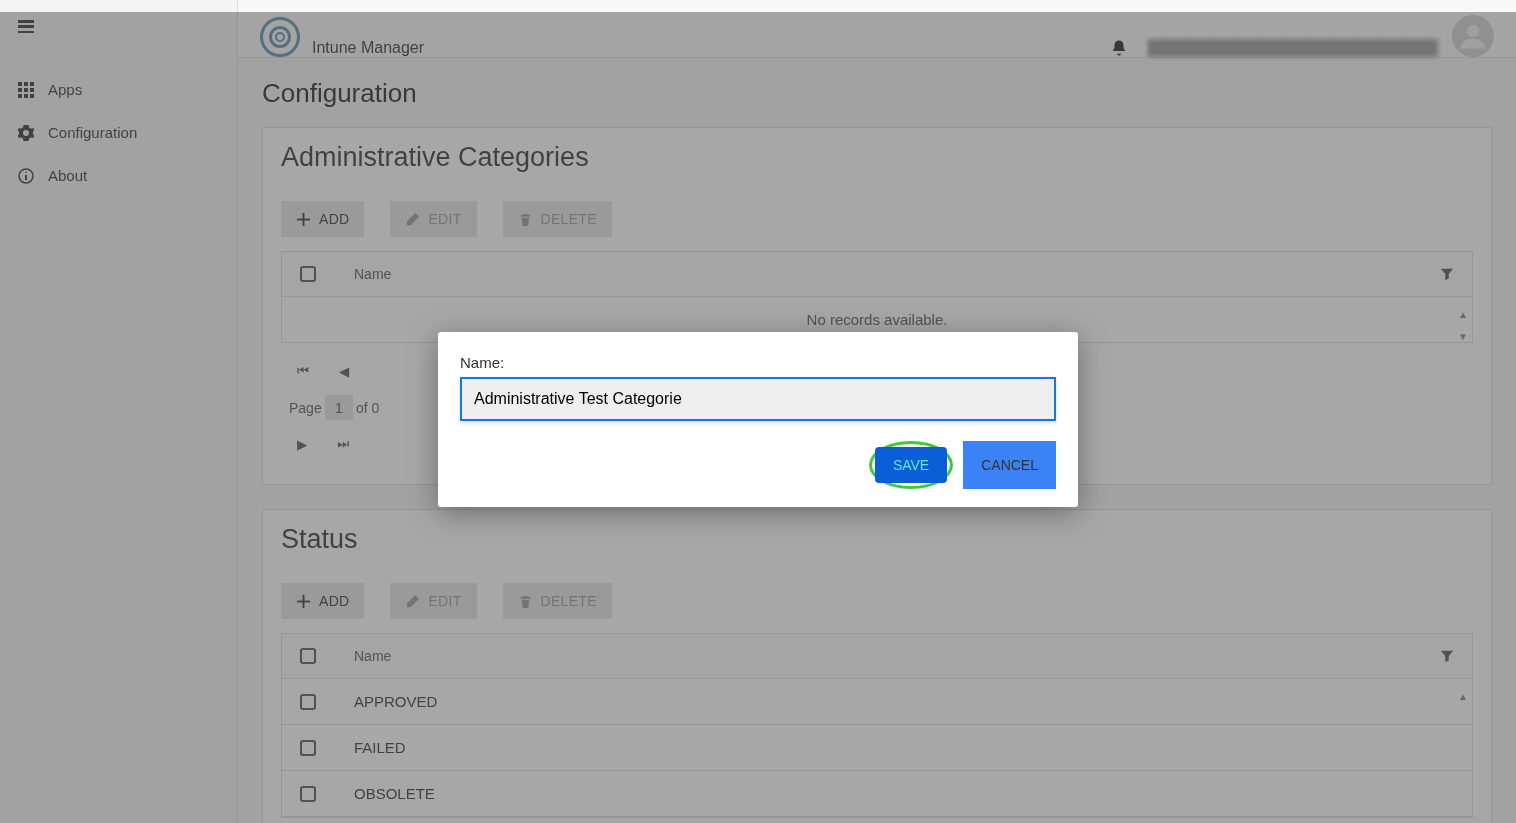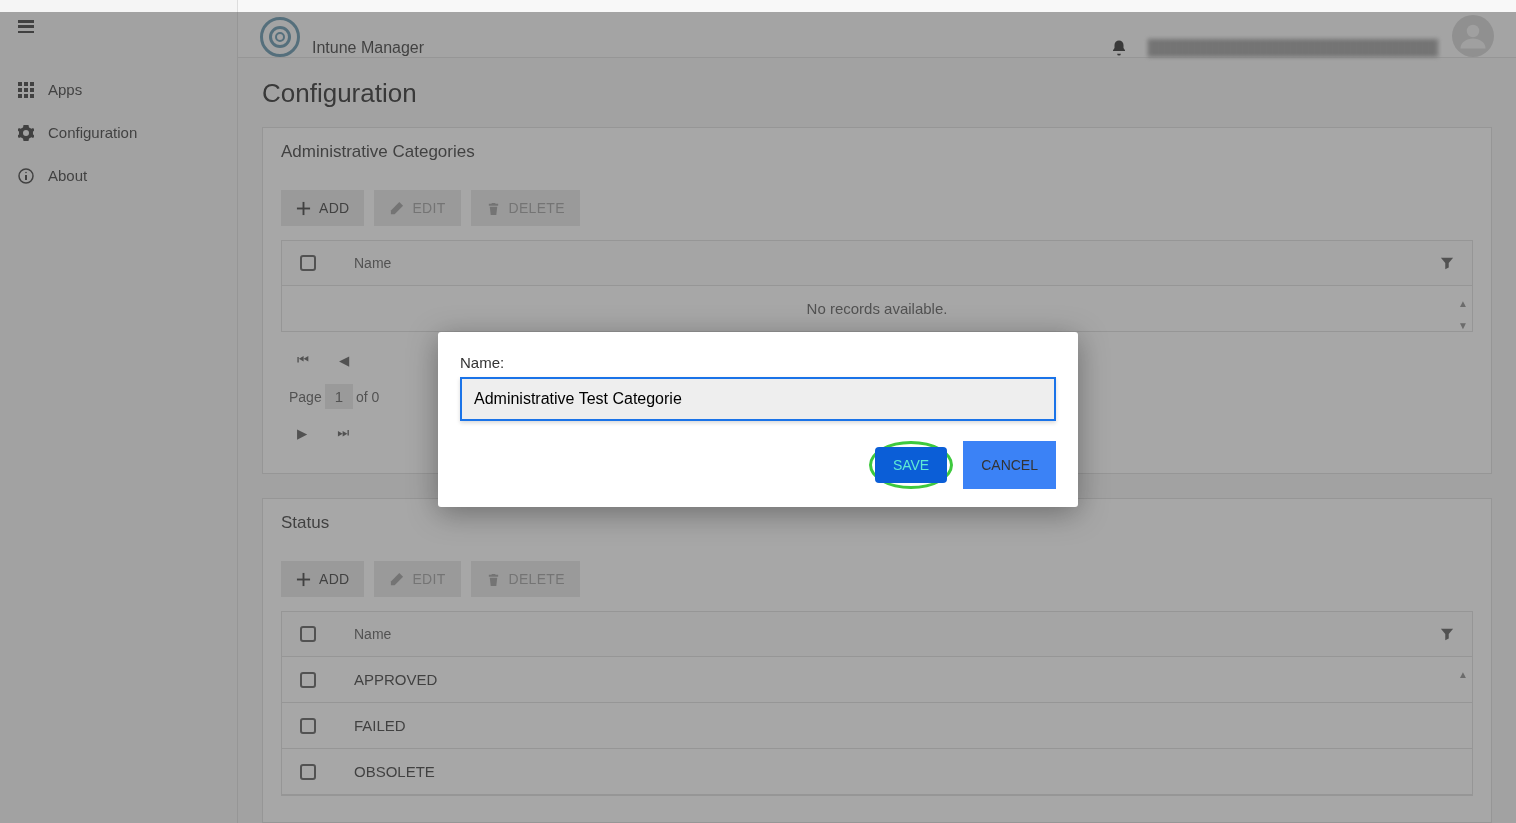--- a/index.html
+++ b/index.html
@@ -26,25 +26,25 @@
 .header-spacer { flex: 1; }
 .bell-icon { width: 18px; height: 18px; margin-right: 20px; cursor: pointer; }
 .user-blur { width: 290px; height: 18px; background: repeating-linear-gradient(90deg, #888 0 3px, #aaa 3px 6px); filter: blur(2px); margin-right: 14px; }
 .avatar { width: 42px; height: 42px; border-radius: 50%; background: #d0d0d0; display:flex; align-items:center; justify-content:center; }
 .avatar svg { width: 30px; height:30px; fill:#f0f0f0; }
 
 
 .content { padding: 20px 24px; overflow-y: auto; flex:1; }
 .page-title { font-size: 26px; margin-bottom: 18px; color: #222; }
 .card { border: 1px solid #ddd; background: #fff; margin-bottom: 24px; }
-.card-header { padding: 14px 18px; font-size: 17px; color: #333; }
+.card-header { padding: 14px 18px; font-size: 27px; color: #333; }
 .card-body { padding: 14px 18px 26px; }
 
 
-.toolbar { display: flex; gap: 10px; margin-bottom: 14px; }
+.toolbar { display: flex; gap: 26px; margin-bottom: 14px; }
 .btn { display: inline-flex; align-items: center; padding: 10px 15px; background: #e5e5e5; border: none; font-size: 14px; color: #333; cursor: pointer; letter-spacing: 0.3px; }
 .btn svg { width: 15px; height: 15px; margin-right: 8px; }
 .btn.disabled { color: #999; cursor: default; }
 .btn.disabled svg { fill: #999; }
 
 
 .table { border: 1px solid #ddd; position: relative; }
 .table-head { display: flex; align-items: center; padding: 14px 18px; background: #fafafa; border-bottom: 1px solid #ddd; }
 .checkbox { width: 16px; height: 16px; border: 2px solid #555; border-radius: 3px; margin-right: 38px; cursor: pointer; }
 .col-name { font-size: 14px; color: #555; flex:1; }

